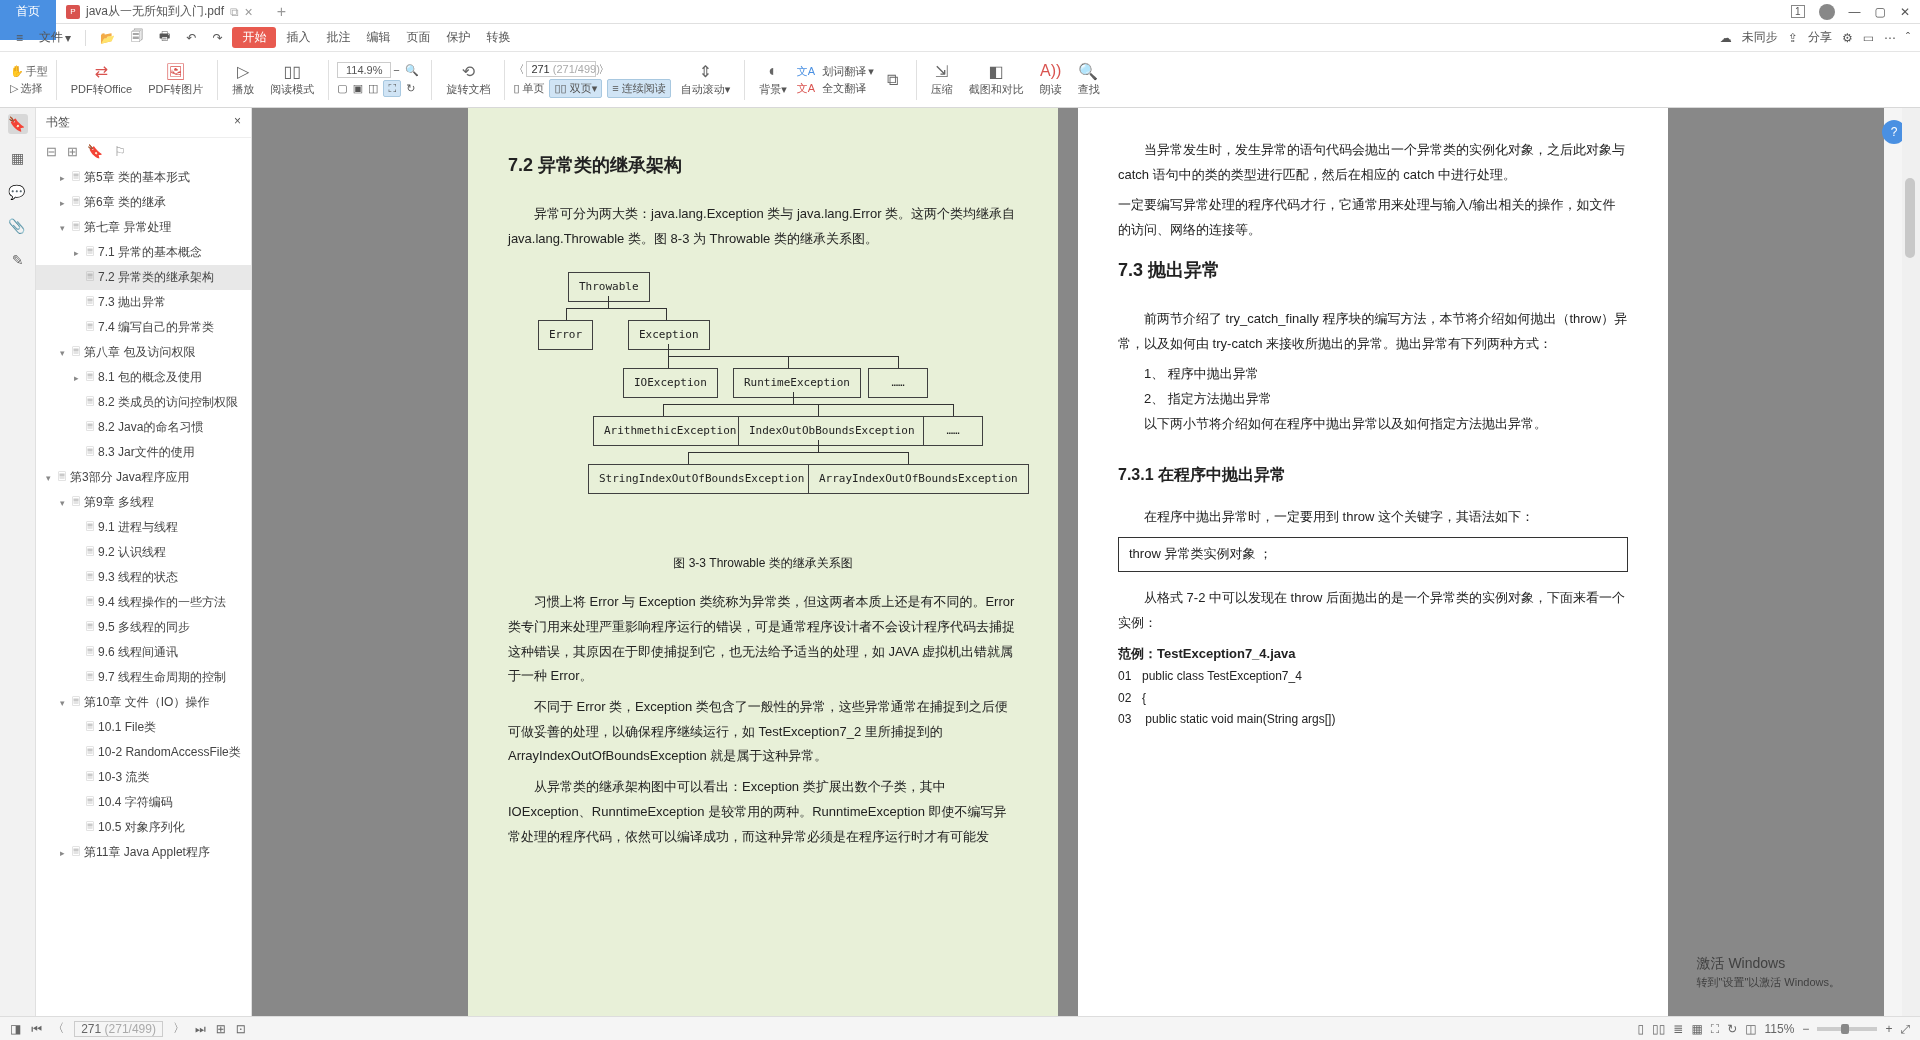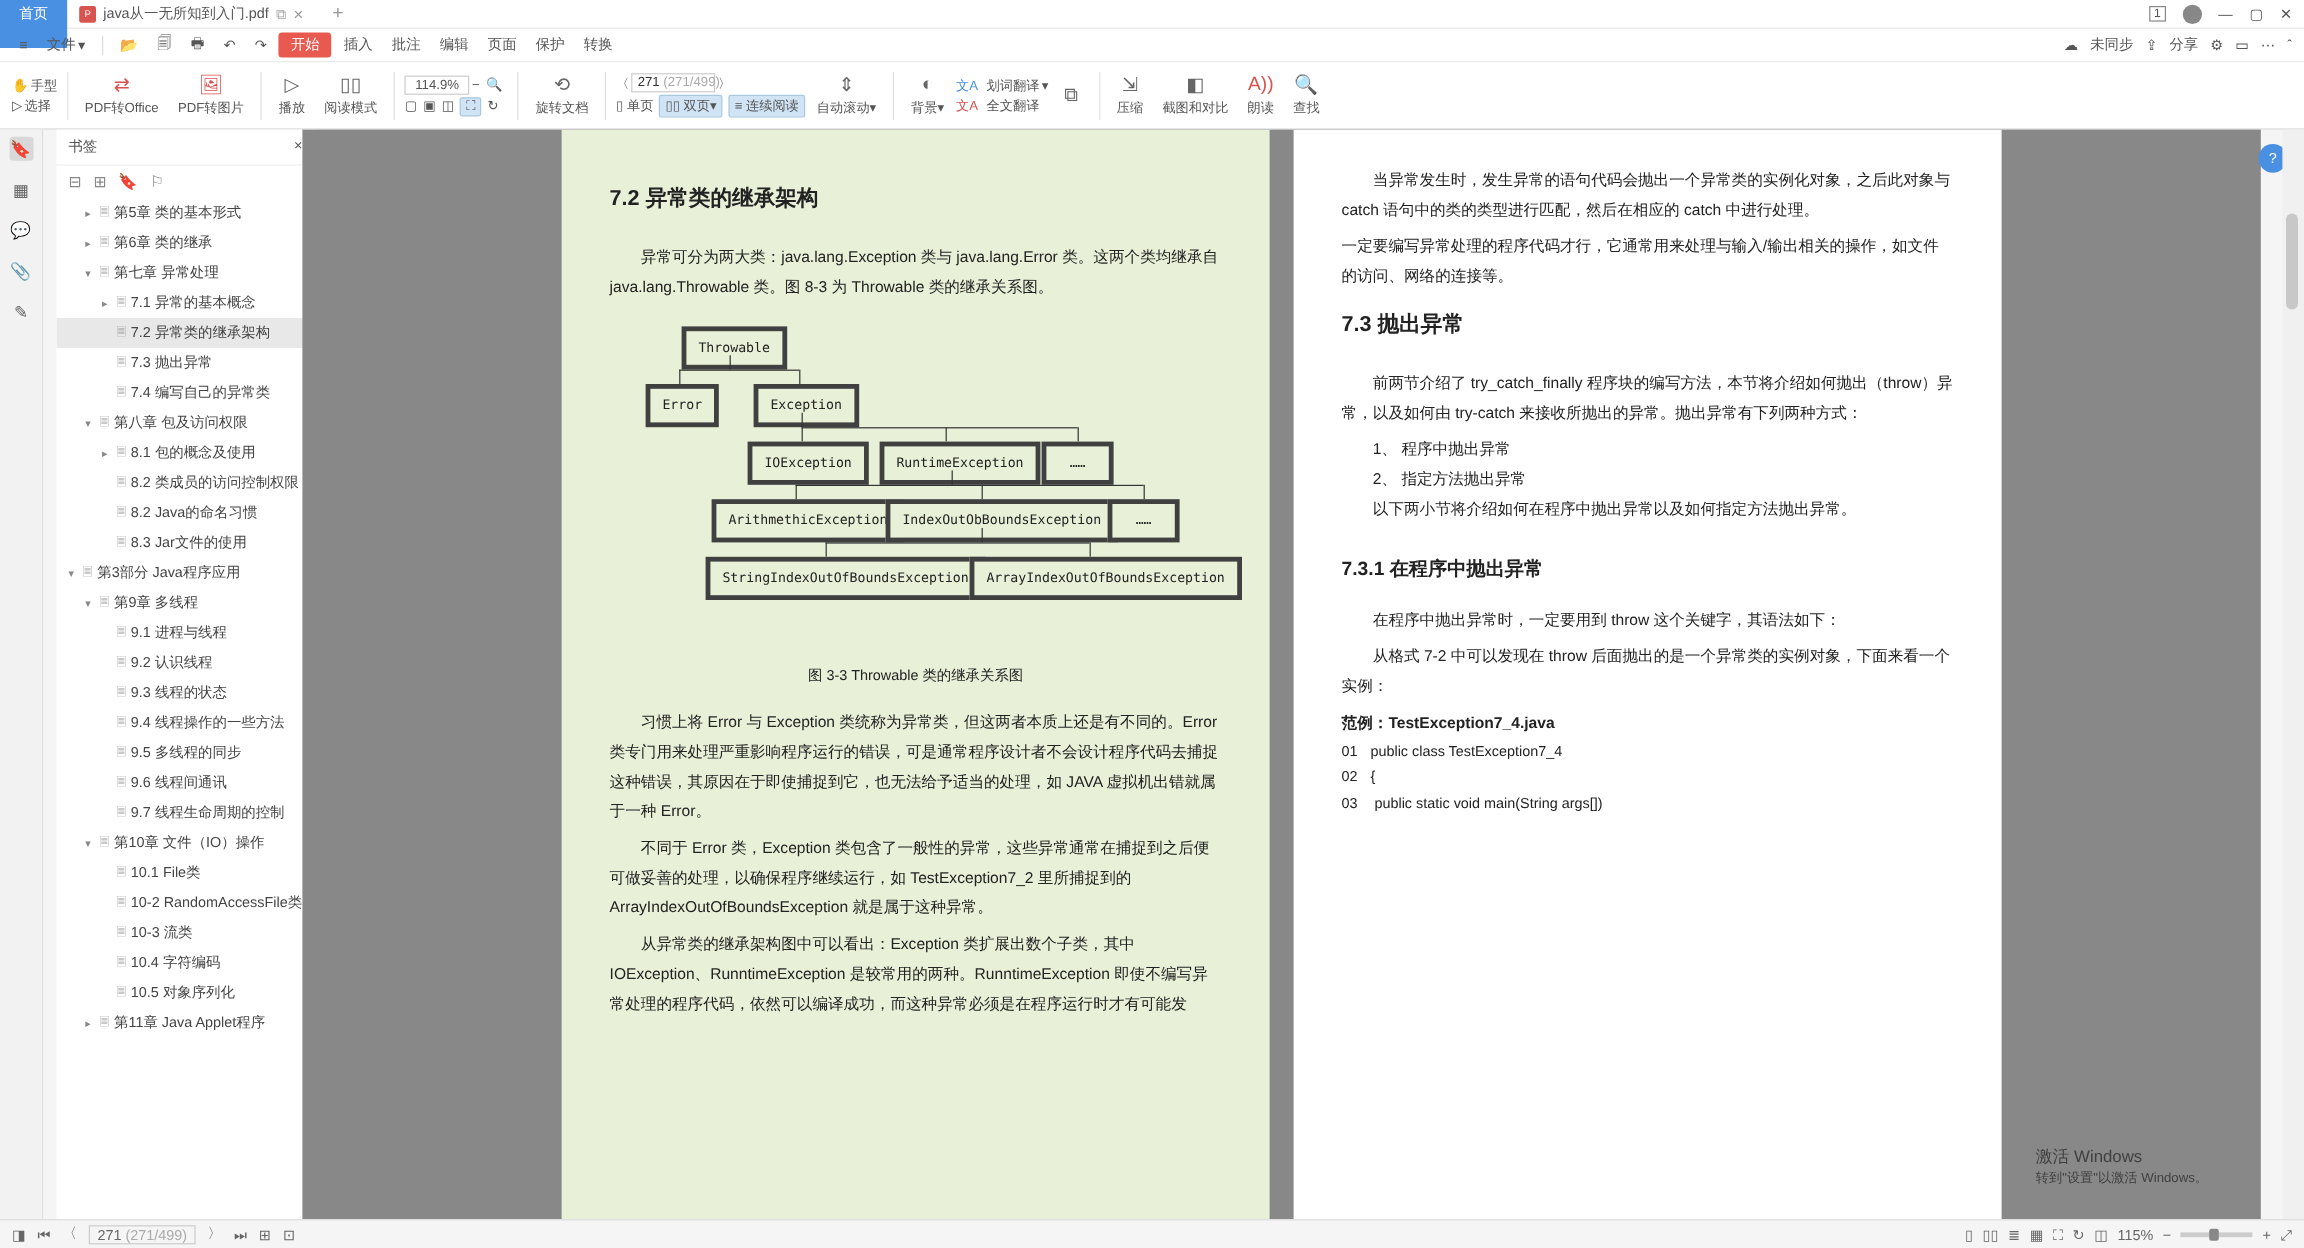--- a/index.html
+++ b/index.html
@@ -35,39 +35,39 @@
 .page-tot { color: #aaa; }
 .highlight-btn { background: #d0e4f5; border: 1px solid #a8c8e0; padding: 1px 4px; border-radius: 2px; }
 .tool-sep { width: 1px; height: 40px; background: #e0e0e0; margin: 0 4px; }
 
 
 .left-rail { position: absolute; left: 0; top: 108px; width: 36px; bottom: 24px; background: #f2f2f2; border-right: 1px solid #e0e0e0; display: flex; flex-direction: column; align-items: center; padding-top: 6px; gap: 14px; color: #666; }
 .rail-icon { width: 20px; height: 20px; display: flex; align-items: center; justify-content: center; font-size: 14px; }
 .rail-icon.active { background: #d8d8d8; border-radius: 3px; }
 
 
-.bookmark-panel { position: absolute; left: 47px; top: 108px; width: 216px; bottom: 24px; background: #fff; border-right: 1px solid #e0e0e0; display: flex; flex-direction: column; }
+.bookmark-panel { position: absolute; left: 36px; top: 108px; width: 216px; bottom: 24px; background: #fff; border-right: 1px solid #e0e0e0; display: flex; flex-direction: column; }
 .bm-header { display: flex; justify-content: space-between; padding: 6px 10px; color: #555; font-size: 12px; border-bottom: 1px solid #eee; }
 .bm-tools { display: flex; gap: 10px; padding: 6px 10px; color: #888; font-size: 13px; }
 .bm-tree { flex: 1; overflow-y: auto; font-size: 12px; color: #444; }
 .bm-item { padding: 4px 8px; display: flex; align-items: center; gap: 4px; white-space: nowrap; }
 .bm-item.selected { background: #e8e8e8; }
 .bm-toggle { width: 8px; color: #888; font-size: 9px; }
 .bm-icon { color: #999; font-size: 10px; }
 .lvl1 { padding-left: 10px; } .lvl2 { padding-left: 24px; } .lvl3 { padding-left: 38px; }
 
 
 .content { position: absolute; left: 252px; top: 108px; right: 36px; bottom: 24px; background: #888; overflow: hidden; display: flex; justify-content: center; gap: 20px; }
 .page { background: #e8f0d8; width: 590px; height: 100%; padding: 30px 40px; font-family: "SimSun", serif; color: #222; font-size: 13px; line-height: 1.9; overflow: hidden; }
 .page-right { background: #fff; }
 .sec-title { font-size: 18px; font-weight: bold; margin: 10px 0 20px; }
 .sub-title { font-size: 16px; font-weight: bold; margin: 24px 0 14px; }
 .para { text-indent: 2em; margin-bottom: 6px; }
 .diagram { margin: 20px 0; position: relative; height: 260px; }
-.dbox { position: absolute; border: 4px solid #404040; background: #e8f0d8; padding: 4px 10px; font-family: monospace; font-size: 11px; text-align: center; }
+.dbox { position: absolute; border: 1px solid #404040; background: #e8f0d8; padding: 4px 10px; font-family: monospace; font-size: 11px; text-align: center; }
 .caption { text-align: center; font-size: 12px; margin: 10px 0 16px; }
 .code-box { border: 1px solid #333; padding: 4px 10px; margin: 8px 0 14px; }
 .code-list { font-family: monospace; font-size: 12px; line-height: 1.8; }
 .code-list .num { display: inline-block; width: 24px; }
 .dline { position: absolute; background: #333; }
 
 
 .float-help { position: absolute; right: 14px; top: 120px; width: 24px; height: 24px; background: #4a90e2; border-radius: 50%; color: #fff; display: flex; align-items: center; justify-content: center; font-size: 12px; }
 
 
@@ -434,20 +434,21 @@
   <div class="page page-right">
     <div class="para">当异常发生时，发生异常的语句代码会抛出一个异常类的实例化对象，之后此对象与 catch 语句中的类的类型进行匹配，然后在相应的 catch 中进行处理。</div>
     <div class="para" style="text-indent:0;">一定要编写异常处理的程序代码才行，它通常用来处理与输入/输出相关的操作，如文件的访问、网络的连接等。</div>
     <div class="sec-title">7.3  抛出异常</div>
     <div class="para">前两节介绍了 try_catch_finally 程序块的编写方法，本节将介绍如何抛出（throw）异常，以及如何由 try-catch 来接收所抛出的异常。抛出异常有下列两种方式：</div>
     <div style="text-indent:2em;">1、 程序中抛出异常</div>
     <div style="text-indent:2em;">2、 指定方法抛出异常</div>
     <div class="para">以下两小节将介绍如何在程序中抛出异常以及如何指定方法抛出异常。</div>
     <div class="sub-title">7.3.1  在程序中抛出异常</div>
     <div class="para">在程序中抛出异常时，一定要用到 throw 这个关键字，其语法如下：</div>
+    <div class="code-box">throw  异常类实例对象 ；</div>
     <div class="para">从格式 7-2 中可以发现在 throw 后面抛出的是一个异常类的实例对象，下面来看一个实例：</div>
     <div style="font-weight:bold;">范例：TestException7_4.java</div>
     <div class="code-list" id="code-list">
         <div><span class="num">01</span>public class TestException7_4</div>
         <div><span class="num">02</span>{</div>
         <div><span class="num">03</span>    public static void main(String args[])</div>
       </div>
   </div>
 </div>
 

